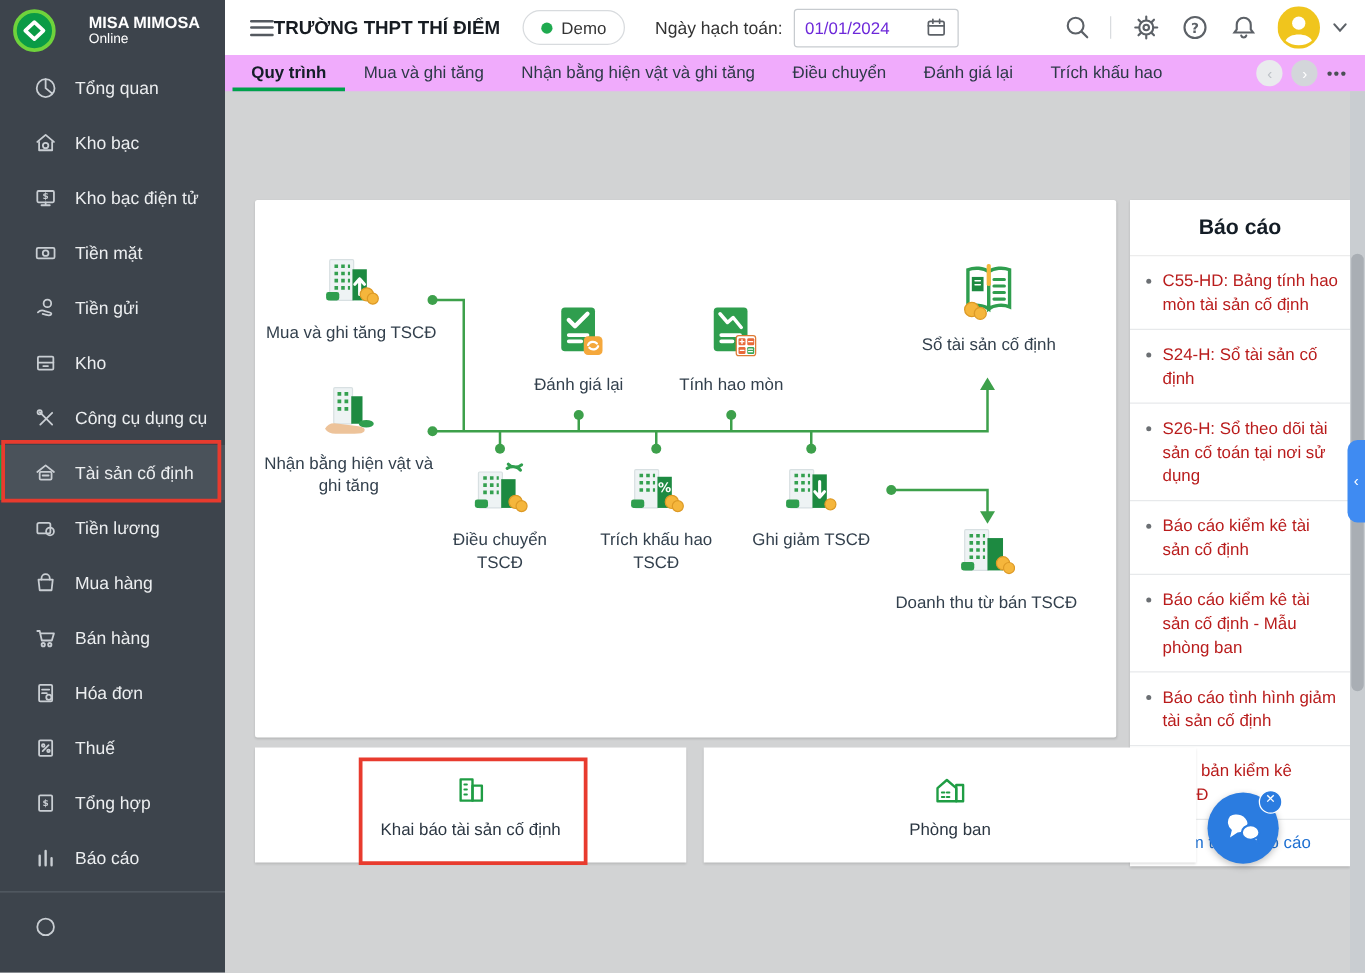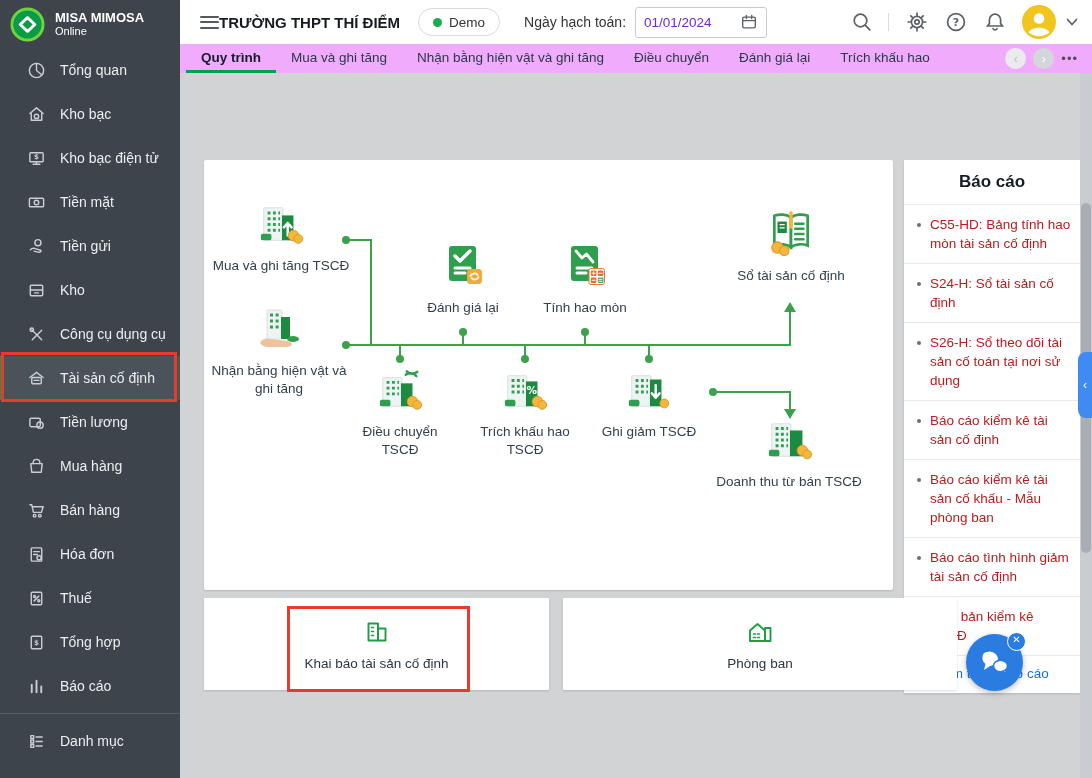--- a/index.html
+++ b/index.html
@@ -1,21 +1,21 @@
 <!DOCTYPE html>
 <html lang="vi"><head>
 <meta charset="utf-8">
 <style>
   html,body{margin:0;padding:0;}
   body{width:1092px;height:778px;overflow:hidden;position:relative;background:#d2d3d4;
        font-family:"Liberation Sans","DejaVu Sans",sans-serif;color:#222;}
   svg{display:block;}
   
   .sidebar{position:absolute;left:0;top:0;width:180px;height:778px;background:#3d444c;z-index:5;}
-  .logo-row{height:48px;display:flex;align-items:center;gap:9px;padding-left:9px;}
+  .logo-row{height:48px;display:flex;align-items:center;gap:25px;padding-left:9px;}
   .brand-name{font-size:13px;font-weight:bold;color:#fff;line-height:15px;}
   .brand-sub{font-size:11px;color:#fff;line-height:13px;}
   .side-item{height:44px;display:flex;align-items:center;gap:14px;padding-left:27px;
              font-size:14px;color:#eceef0;position:relative;cursor:pointer;}
   .side-item.selected{background:#4a525a;}
   .side-item.selected::before{content:"";position:absolute;left:0;top:0;width:4px;height:100%;background:#0ca04f;}
   .sic{width:19px;height:19px;flex:0 0 19px;}
   .sic *{stroke:#c9ced3;stroke-width:1.5;fill:none;stroke-linecap:round;stroke-linejoin:round;}
   .sic text{stroke:none;fill:#c9ced3;font-size:7.5px;font-weight:bold;font-family:"DejaVu Sans",sans-serif;}
   .sic .bars{stroke-width:2;}
@@ -225,31 +225,20 @@
       </svg>
     <span>Tổng hợp</span>
   </div>
   <div class="side-item">
     <svg class="sic" viewBox="0 0 20 20">
         <path class="bars" d="M5 16V8M10 16V4M15 16v-6"></path>
       </svg>
     <span>Báo cáo</span>
   </div>
   <div class="side-divider"></div>
-  <div class="side-item">
-    <svg class="sic" viewBox="0 0 20 20">
-        <rect x="4" y="3.8" width="3" height="3"></rect>
-        <path d="M9.5 5.3H16"></path>
-        <rect x="4" y="8.5" width="3" height="3"></rect>
-        <path d="M9.5 10H16"></path>
-        <rect x="4" y="13.2" width="3" height="3"></rect>
-        <path d="M9.5 14.7H16"></path>
-      </svg>
-    <span>Danh mục</span>
-  </div>
   <div class="side-item">
     <svg class="sic" viewBox="0 0 20 20">
         <circle cx="10" cy="10" r="7"></circle>
       </svg>
   </div>
 </nav>
 
 <header class="header">
   <div class="burger">
       <div></div>
@@ -454,21 +443,21 @@
     </div>
   </section>
 
   <aside class="card report-card">
     <div class="card-title">Báo cáo</div>
     <ul class="report-list">
       <li>C55-HD: Bảng tính hao mòn tài sản cố định</li>
       <li>S24-H: Sổ tài sản cố định</li>
       <li>S26-H: Sổ theo dõi tài sản cố toán tại nơi sử dụng</li>
       <li>Báo cáo kiểm kê tài sản cố định</li>
-      <li>Báo cáo kiểm kê tài sản cố khấu - Mẫu phòng ban</li>
+      <li>Báo cáo kiểm kê tài sản cố định - Mẫu phòng ban</li>
       <li>Báo cáo tình hình giảm tài sản cố định</li>
       <li>Biên bản kiểm kê TSCĐ</li>
     </ul>
     <a class="report-more">Xem thêm báo cáo</a>
   </aside>
 
   <section class="card shortcut sc-left">
     <svg class="oicon" width="28" height="28" viewBox="0 0 28 28">
       <rect x="5.5" y="5.5" width="9.5" height="17"></rect>
       <rect x="15" y="10.5" width="7.5" height="12"></rect>

